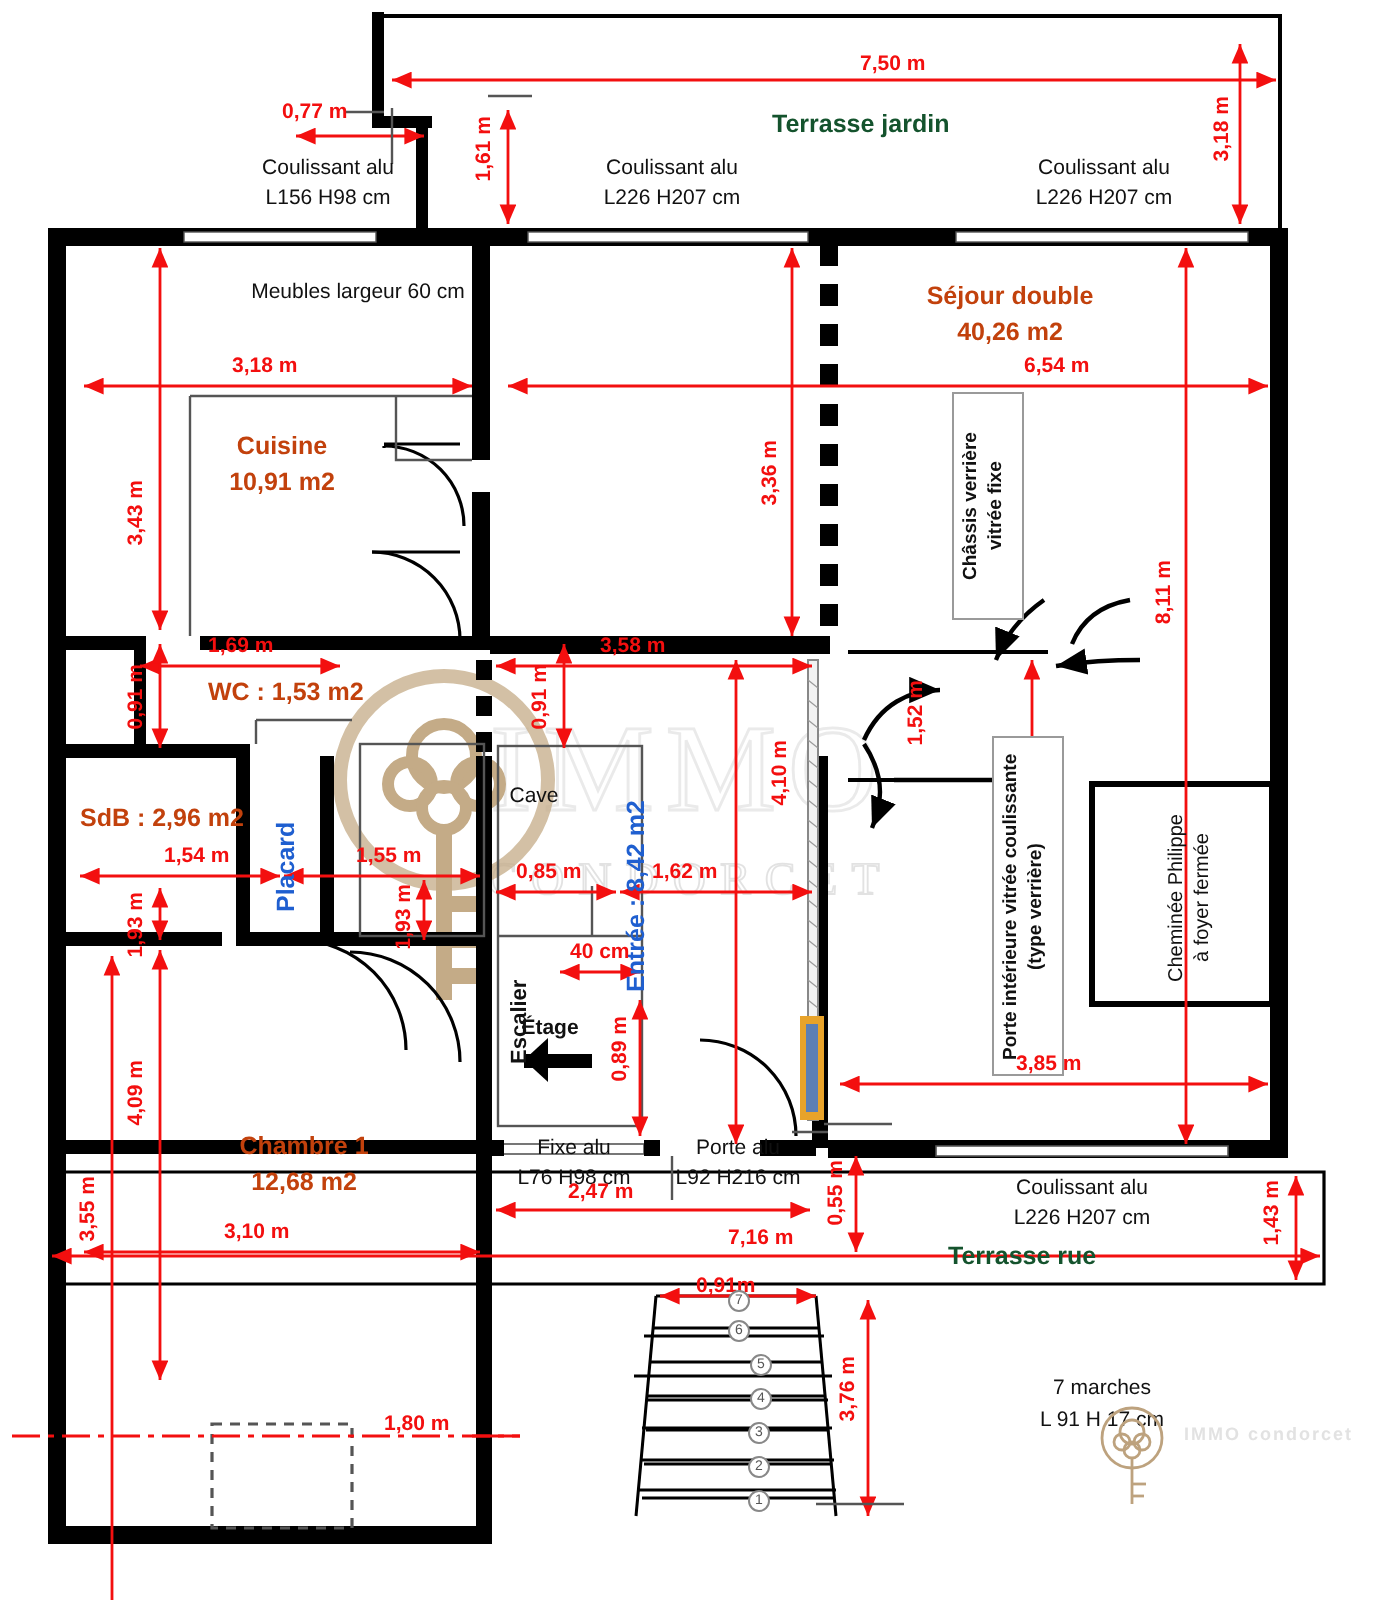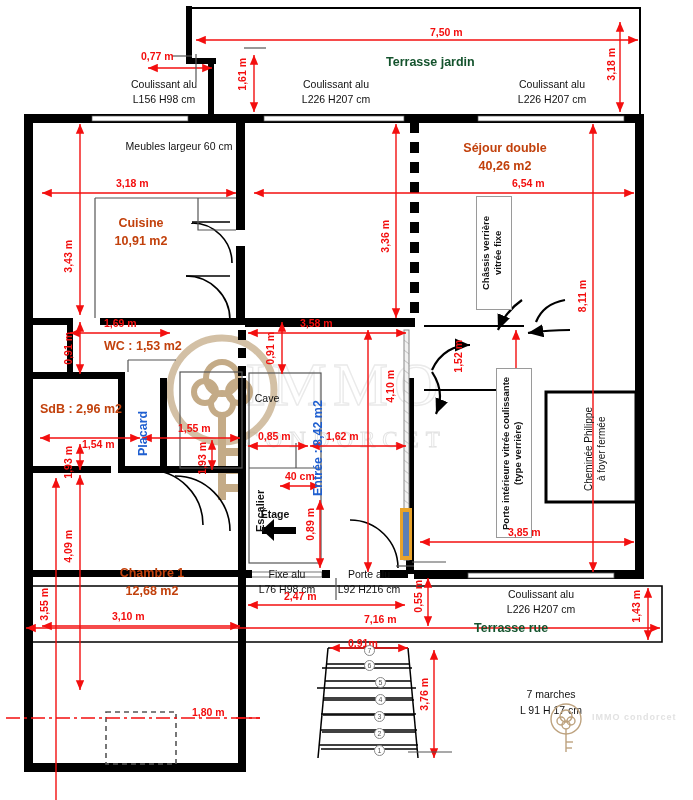--- a/index.html
+++ b/index.html
@@ -406,21 +406,21 @@
 
 <div class="lbl room" style="left:84px;top:339px;width:110px;text-align:left;margin-left:20px;">WC : 1,53 m2</div>
 <div class="lbl room" style="left:40px;top:402px;width:110px;text-align:left;">SdB : 2,96 m2</div>
 <div class="lbl roomv" style="left:136px;top:382px;height:74px;">Placard</div>
 <div class="lbl roomv" style="left:311px;top:392px;height:104px;font-size:12.5px;color:#1f5fd0;font-weight:bold;">Entrée : 8,42 m2</div>
 
 <div class="lbl note" style="left:242px;top:392px;width:50px;">Cave</div>
 <div class="lbl" style="left:254px;top:462px;height:70px;writing-mode:vertical-rl;transform:rotate(180deg);font-size:11px;font-weight:bold;color:#111;">Escalier</div>
 <div class="lbl note" style="left:254px;top:508px;width:42px;font-weight:bold;">Étage</div>
 
-<div class="lbl dim" style="left:82px;top:422px;margin-top:16px;">1,54 m</div>
+<div class="lbl dim" style="left:82px;top:422px;">1,54 m</div>
 <div class="lbl dim" style="left:178px;top:422px;">1,55 m</div>
 <div class="lbl dim" style="left:258px;top:430px;">0,85 m</div>
 <div class="lbl dim" style="left:326px;top:430px;">1,62 m</div>
 <div class="lbl dimv" style="left:62px;top:446px;">1,93 m</div>
 <div class="lbl dimv" style="left:196px;top:442px;">1,93 m</div>
 <div class="lbl dim" style="left:285px;top:470px;">40 cm</div>
 <div class="lbl dimv" style="left:304px;top:508px;">0,89 m</div>
 <div class="lbl dim" style="left:508px;top:526px;">3,85 m</div>
 
 <div class="lbl dimv" style="left:62px;top:530px;">4,09 m</div>

